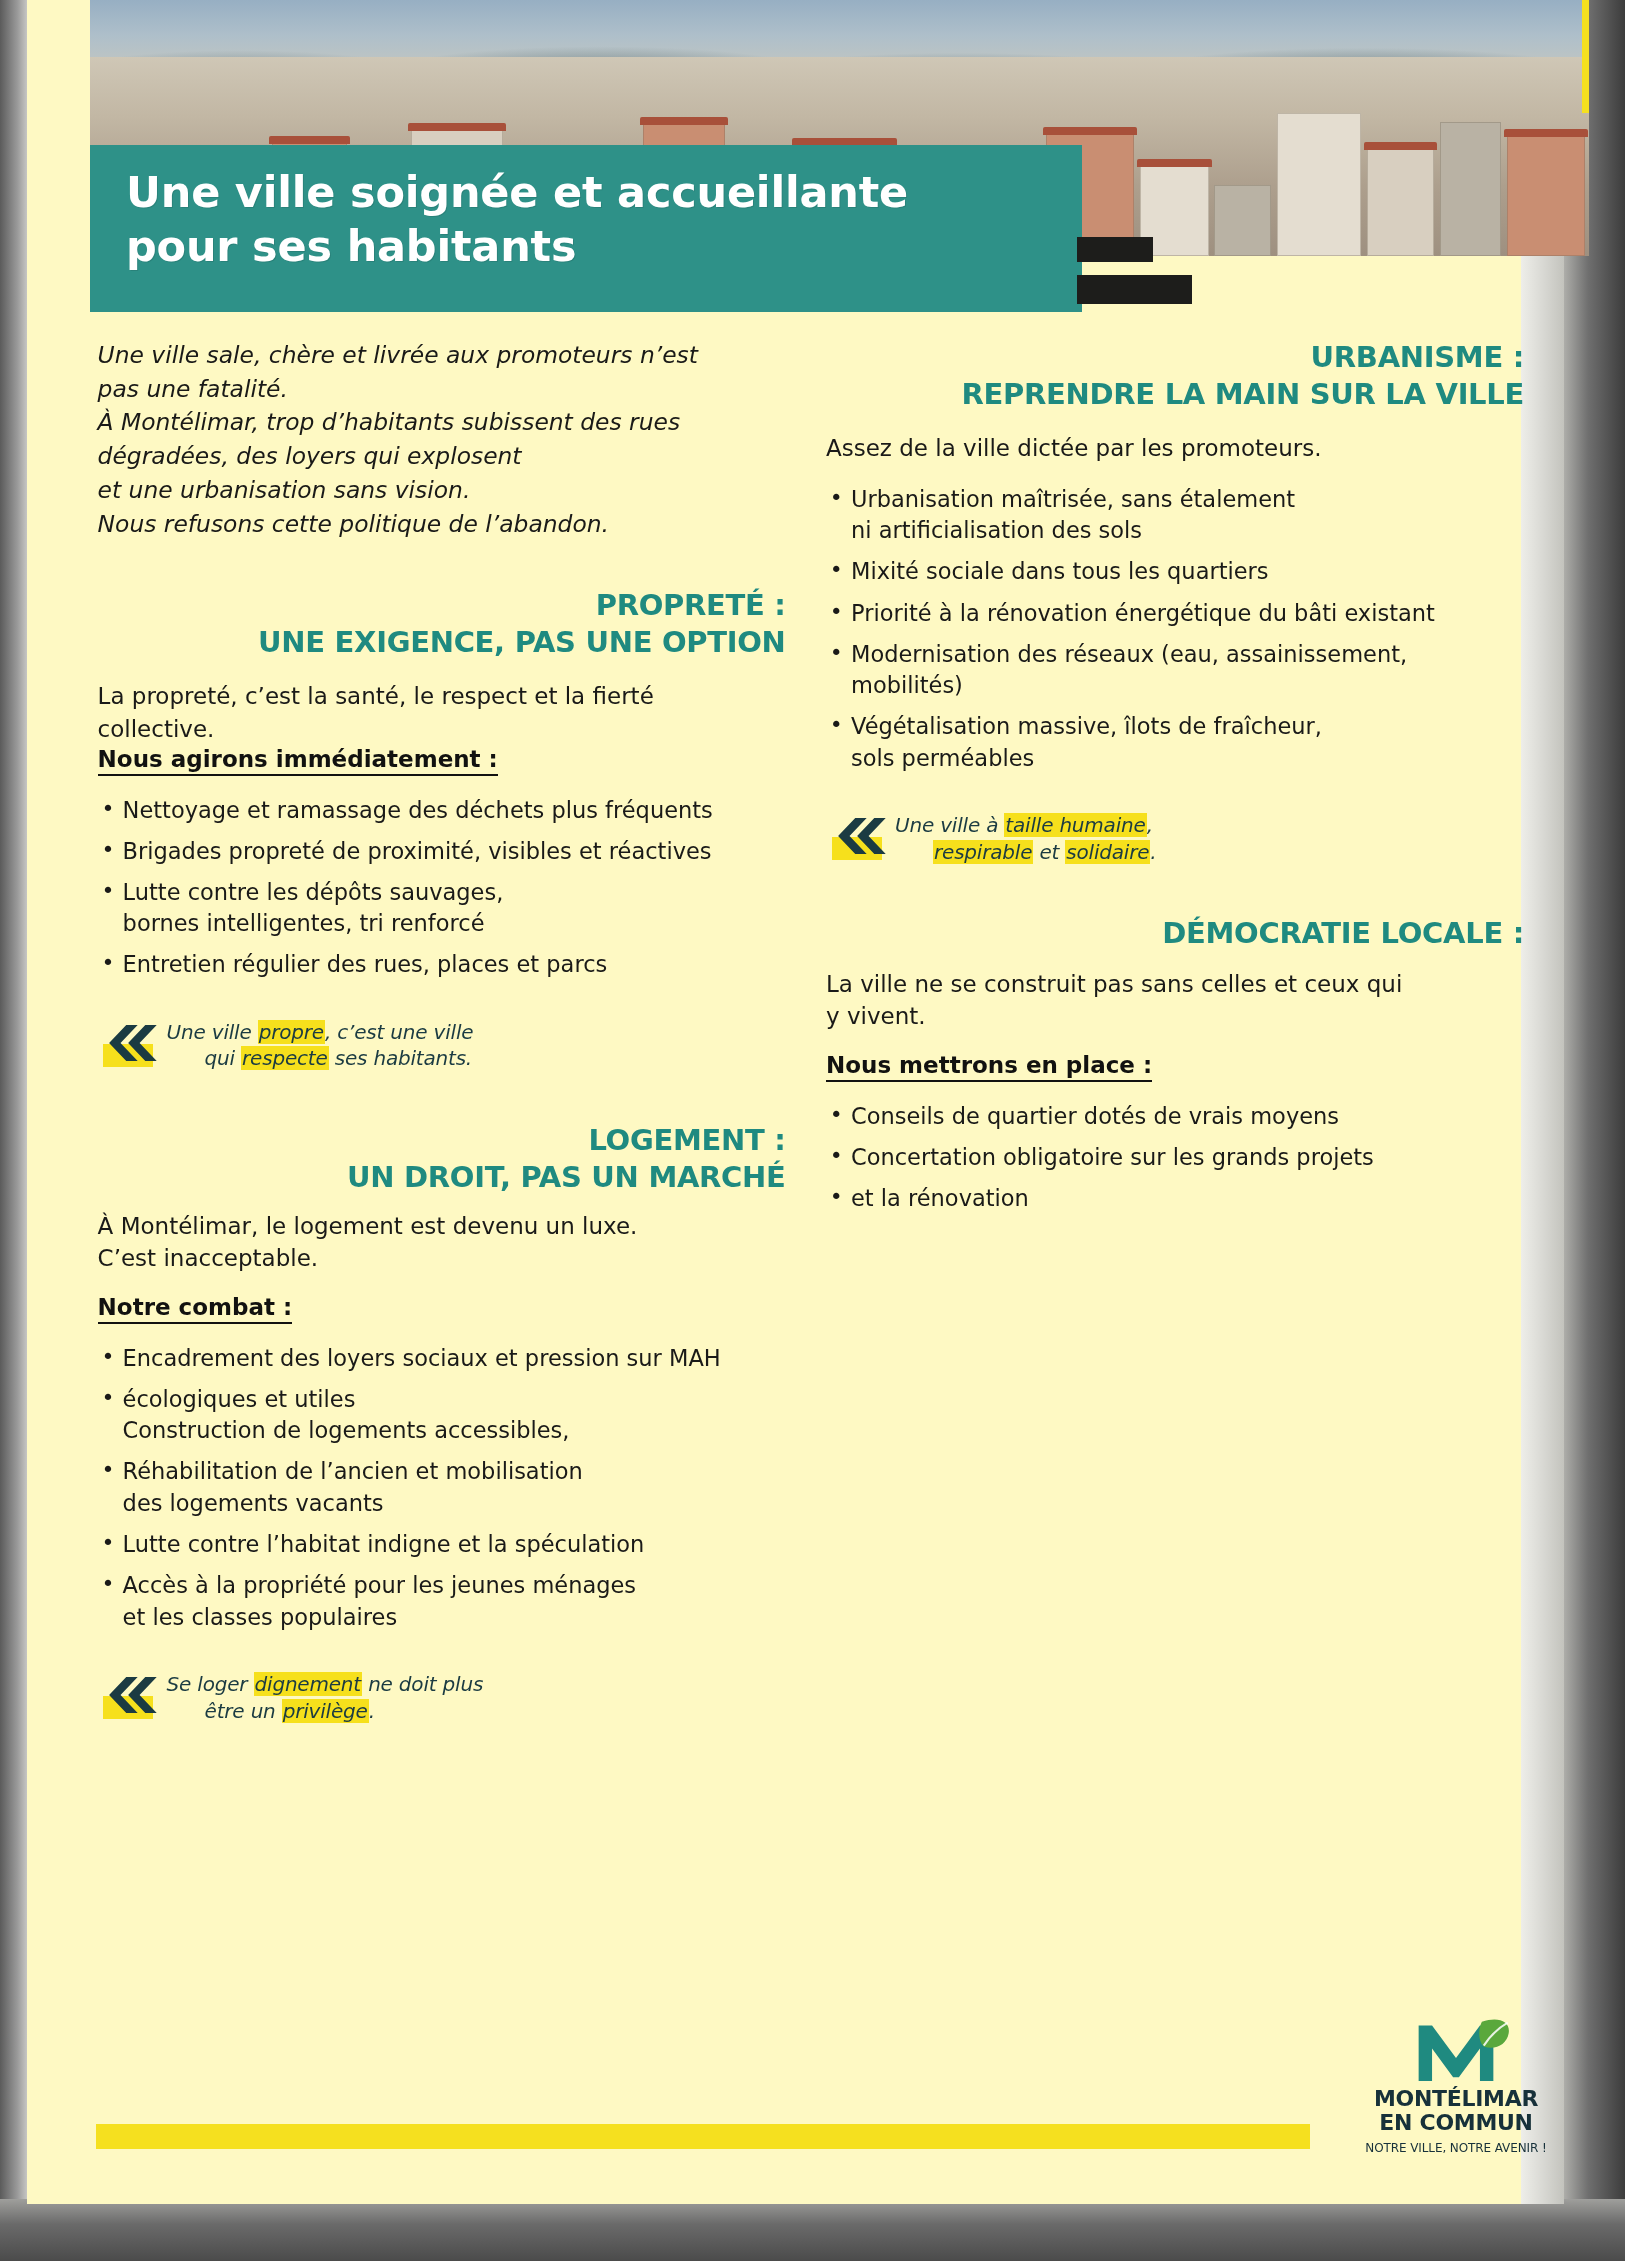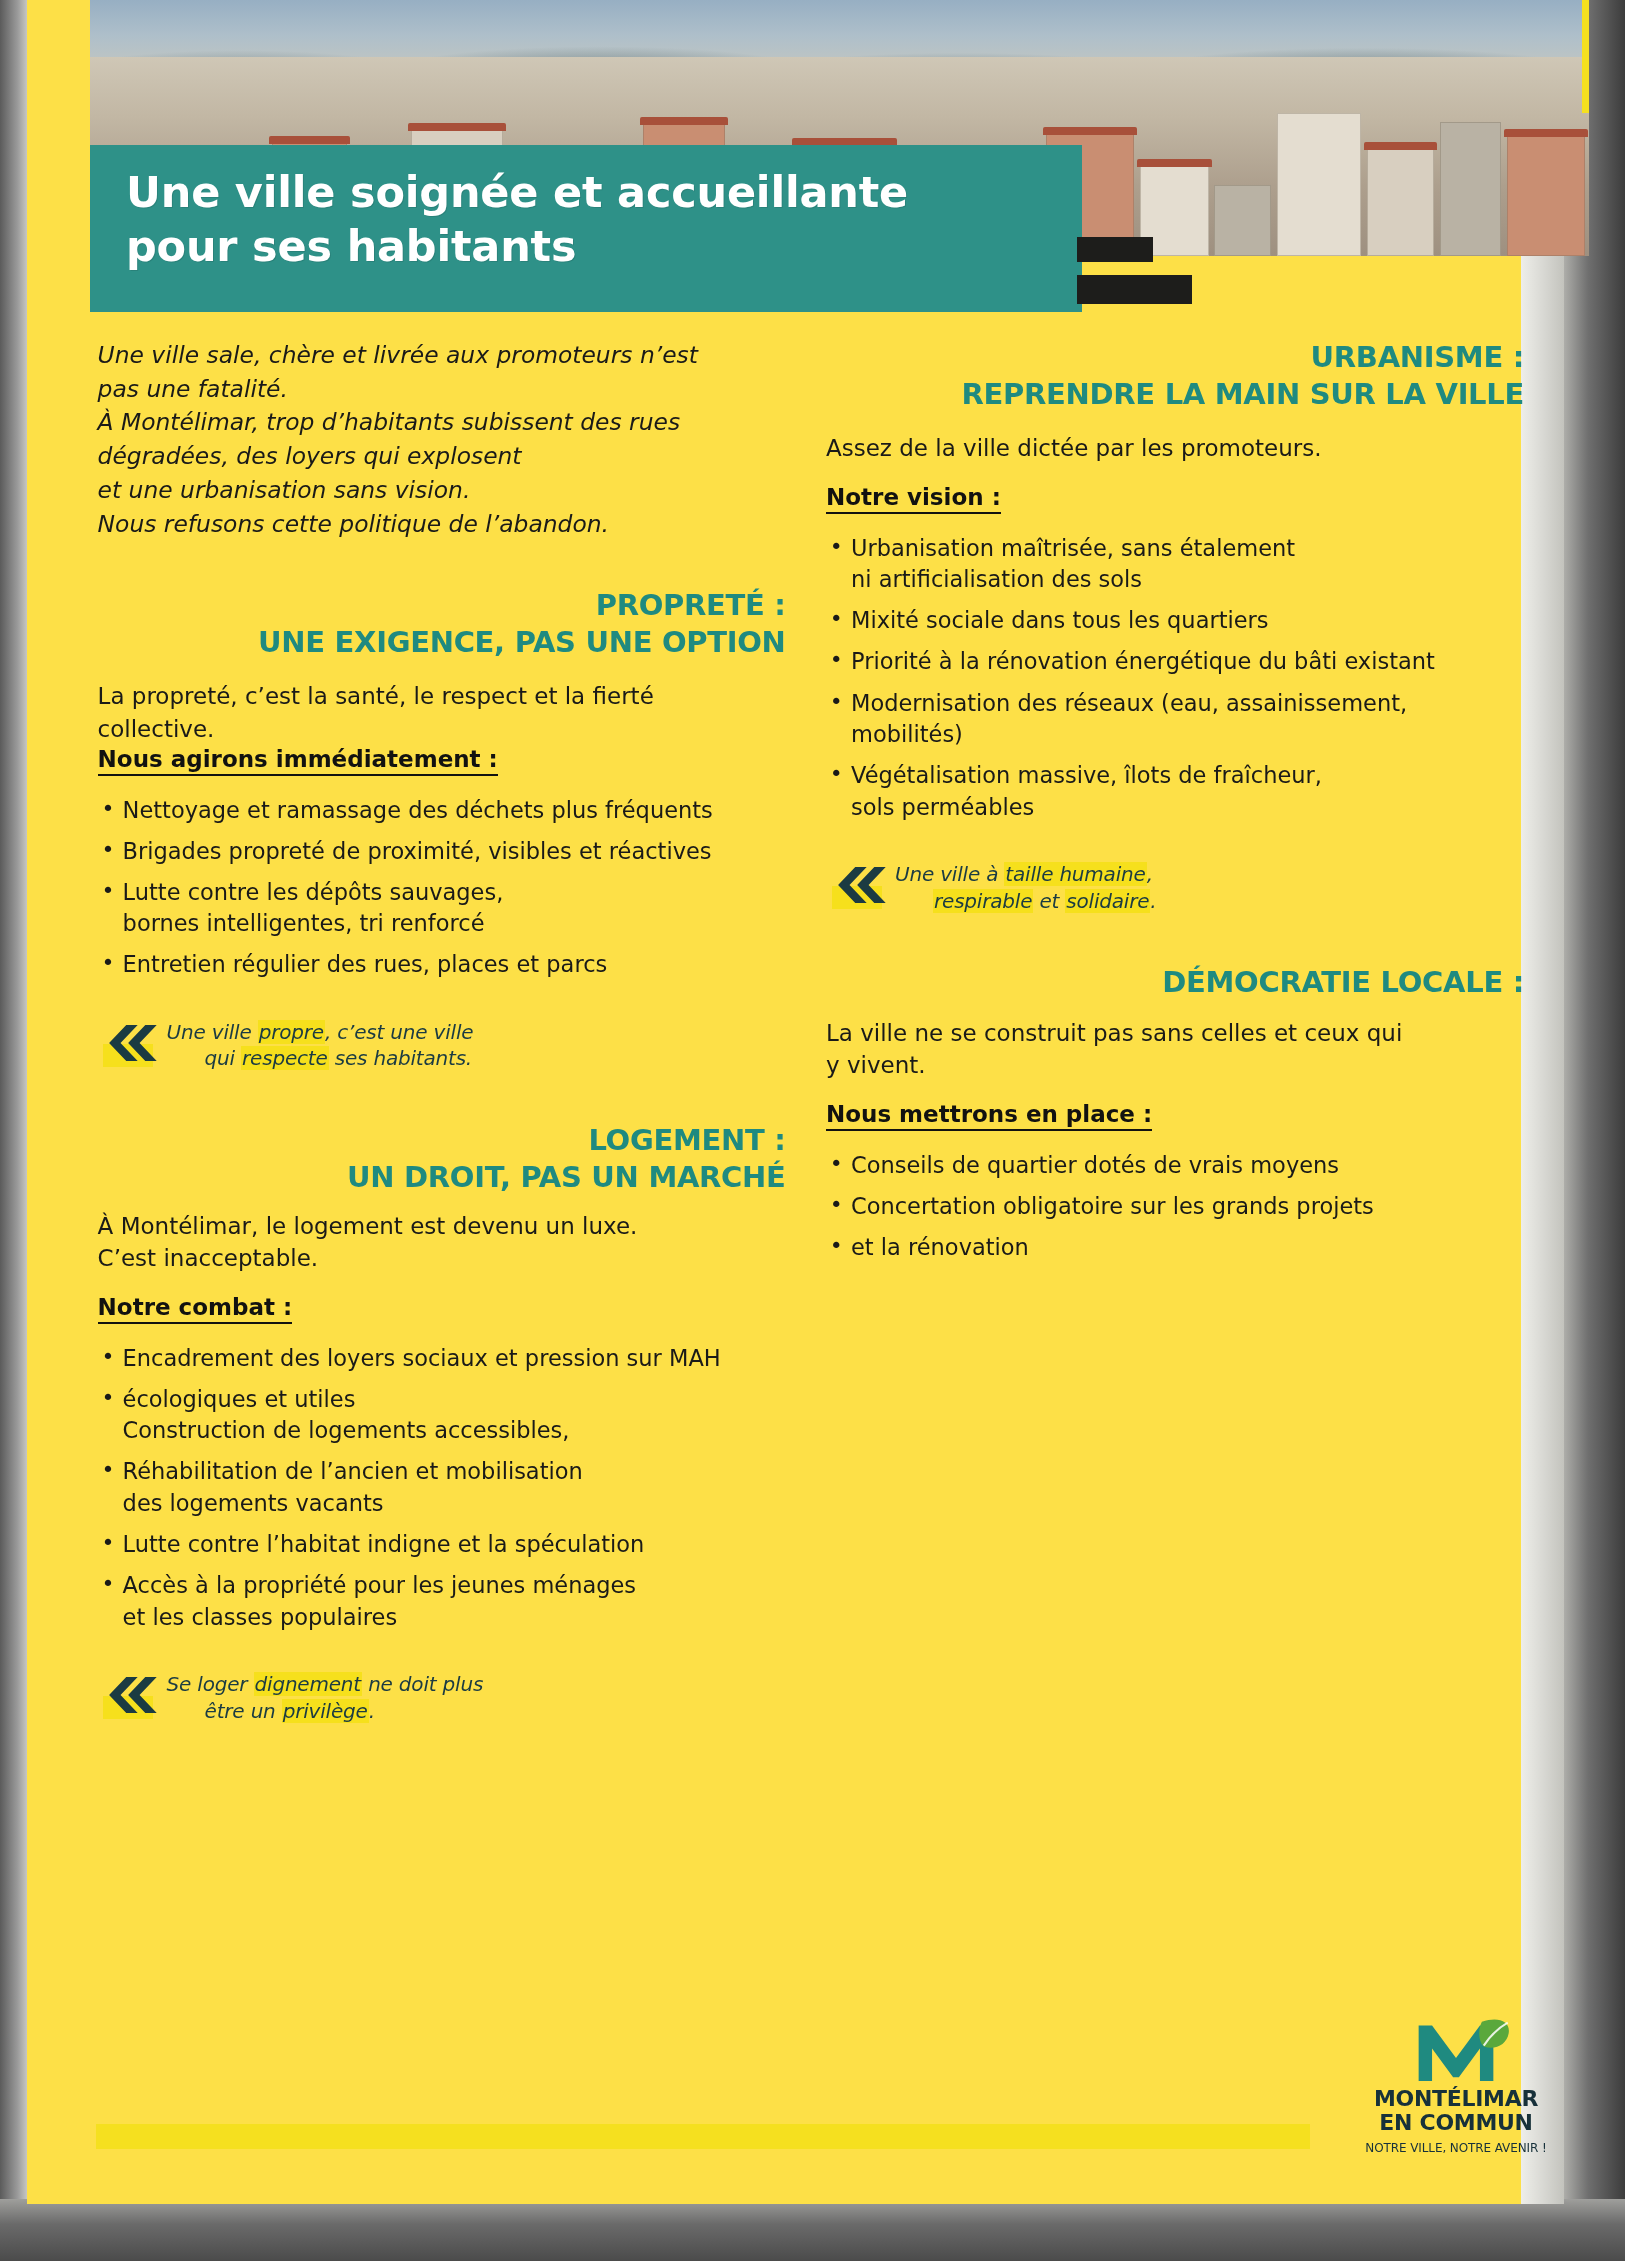--- a/index.html
+++ b/index.html
@@ -35,21 +35,21 @@
     position: absolute; left: 0; top: 2199px;
     width: 1625px; height: 63px;
     background: linear-gradient(180deg,#9f9f9c 0%, #6a6a6a 40%, #4a4a4a 100%);
   }
 
   
   .sheet {
     position: absolute;
     left: 27px; top: 0;
     width: 1537px; height: 2204px;
-    background: #fde047;
+    background: #fef9c3;
   }
 
   
   .sheet-fold {
     position: absolute; left: 1494px; top: 0;
     width: 43px; height: 2204px;
     background: linear-gradient(90deg,#eeeee9 0%, #d9d9d4 50%, #c3c3bd 100%);
   }
 
   
@@ -427,23 +427,20 @@
 
         <h2 class="sec">
           <span>URBANISME :</span>
           <span class="l2">REPRENDRE LA MAIN SUR LA VILLE</span>
         </h2>
 
         <p class="body mt-20">
           <span class="ln">Assez de la ville dictée par les promoteurs.</span>
         </p>
 
-        <div class="mt-20">
-          <span class="subhead">Notre vision :</span>
-        </div>
 
         <ul class="bullets mt-20">
           <li>
             <span class="ln">Urbanisation maîtrisée, sans étalement</span>
             <span class="ln">ni artificialisation des sols</span>
           </li>
           <li>
             <span class="ln">Mixité sociale dans tous les quartiers</span>
           </li>
           <li>

